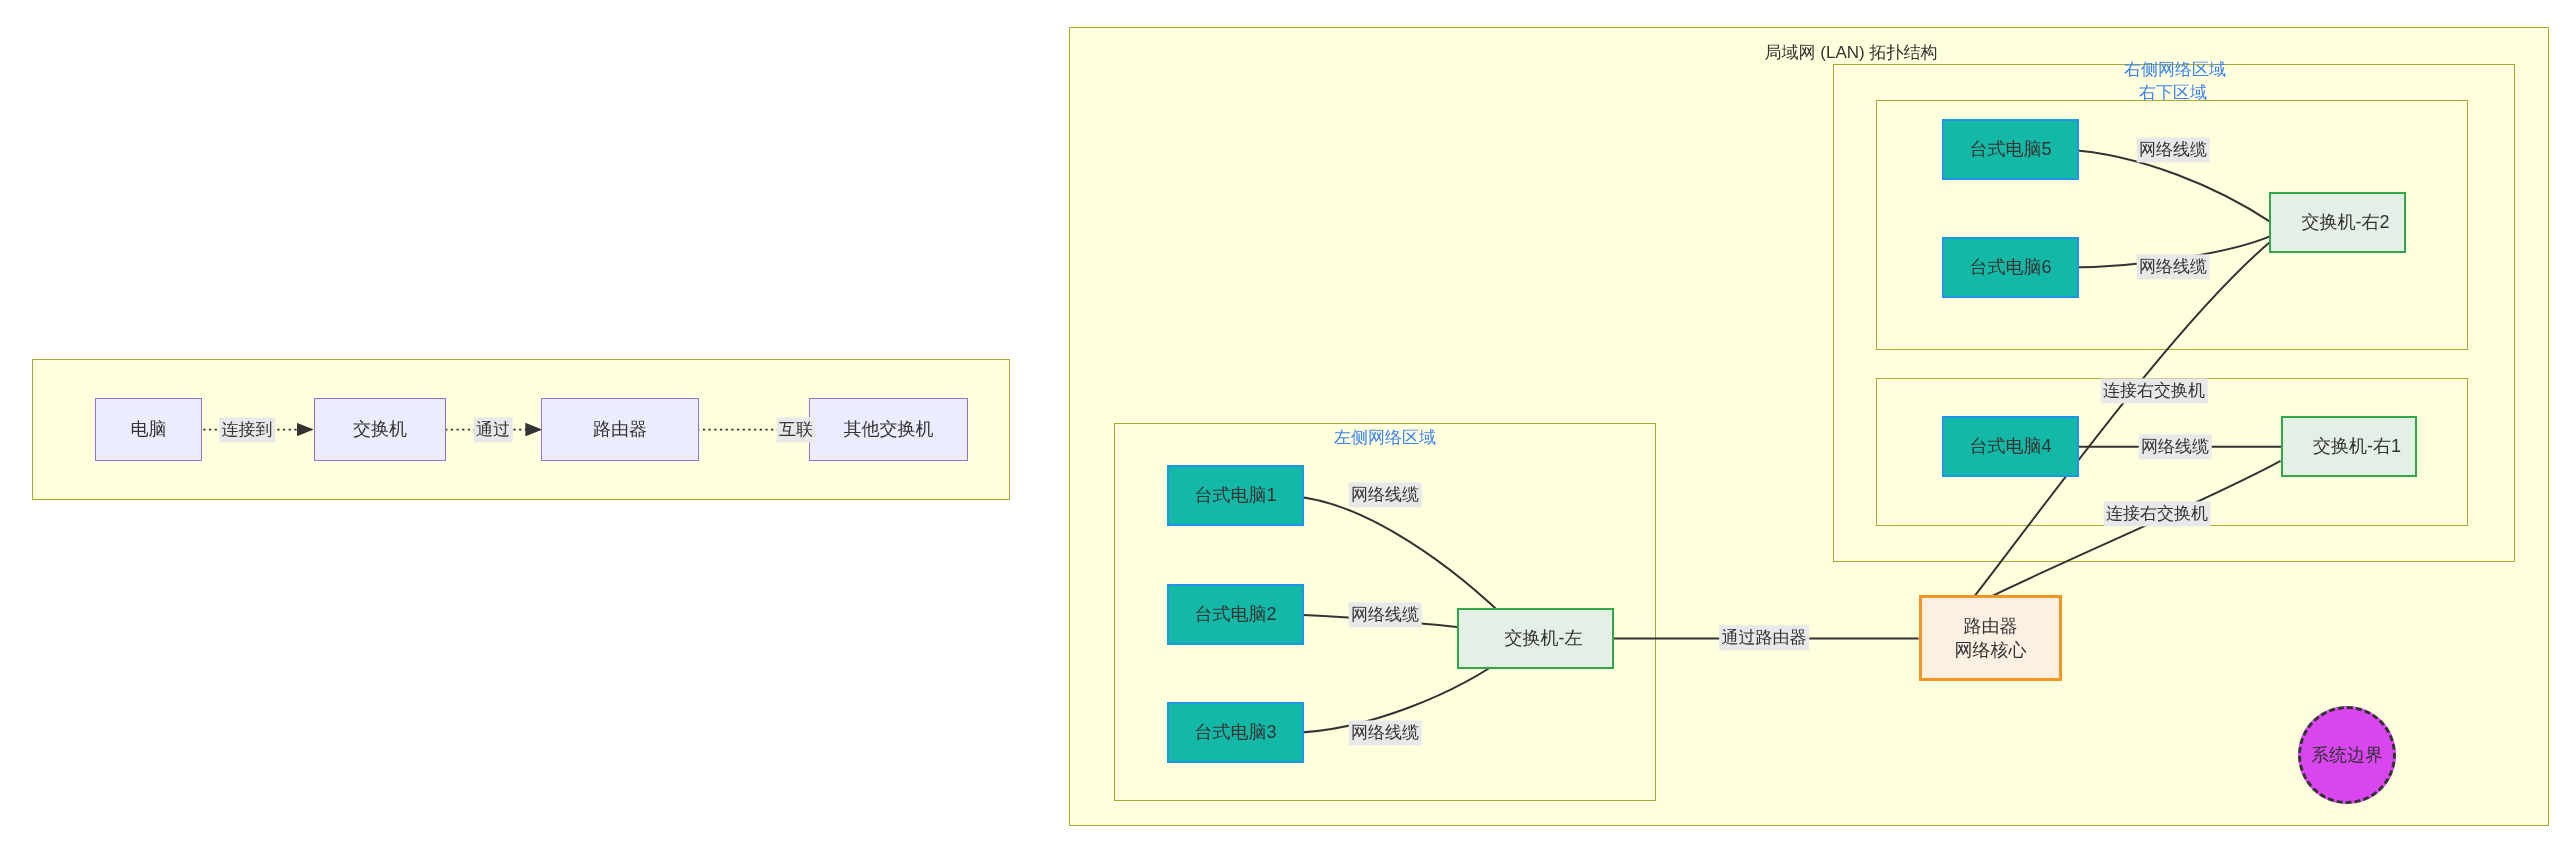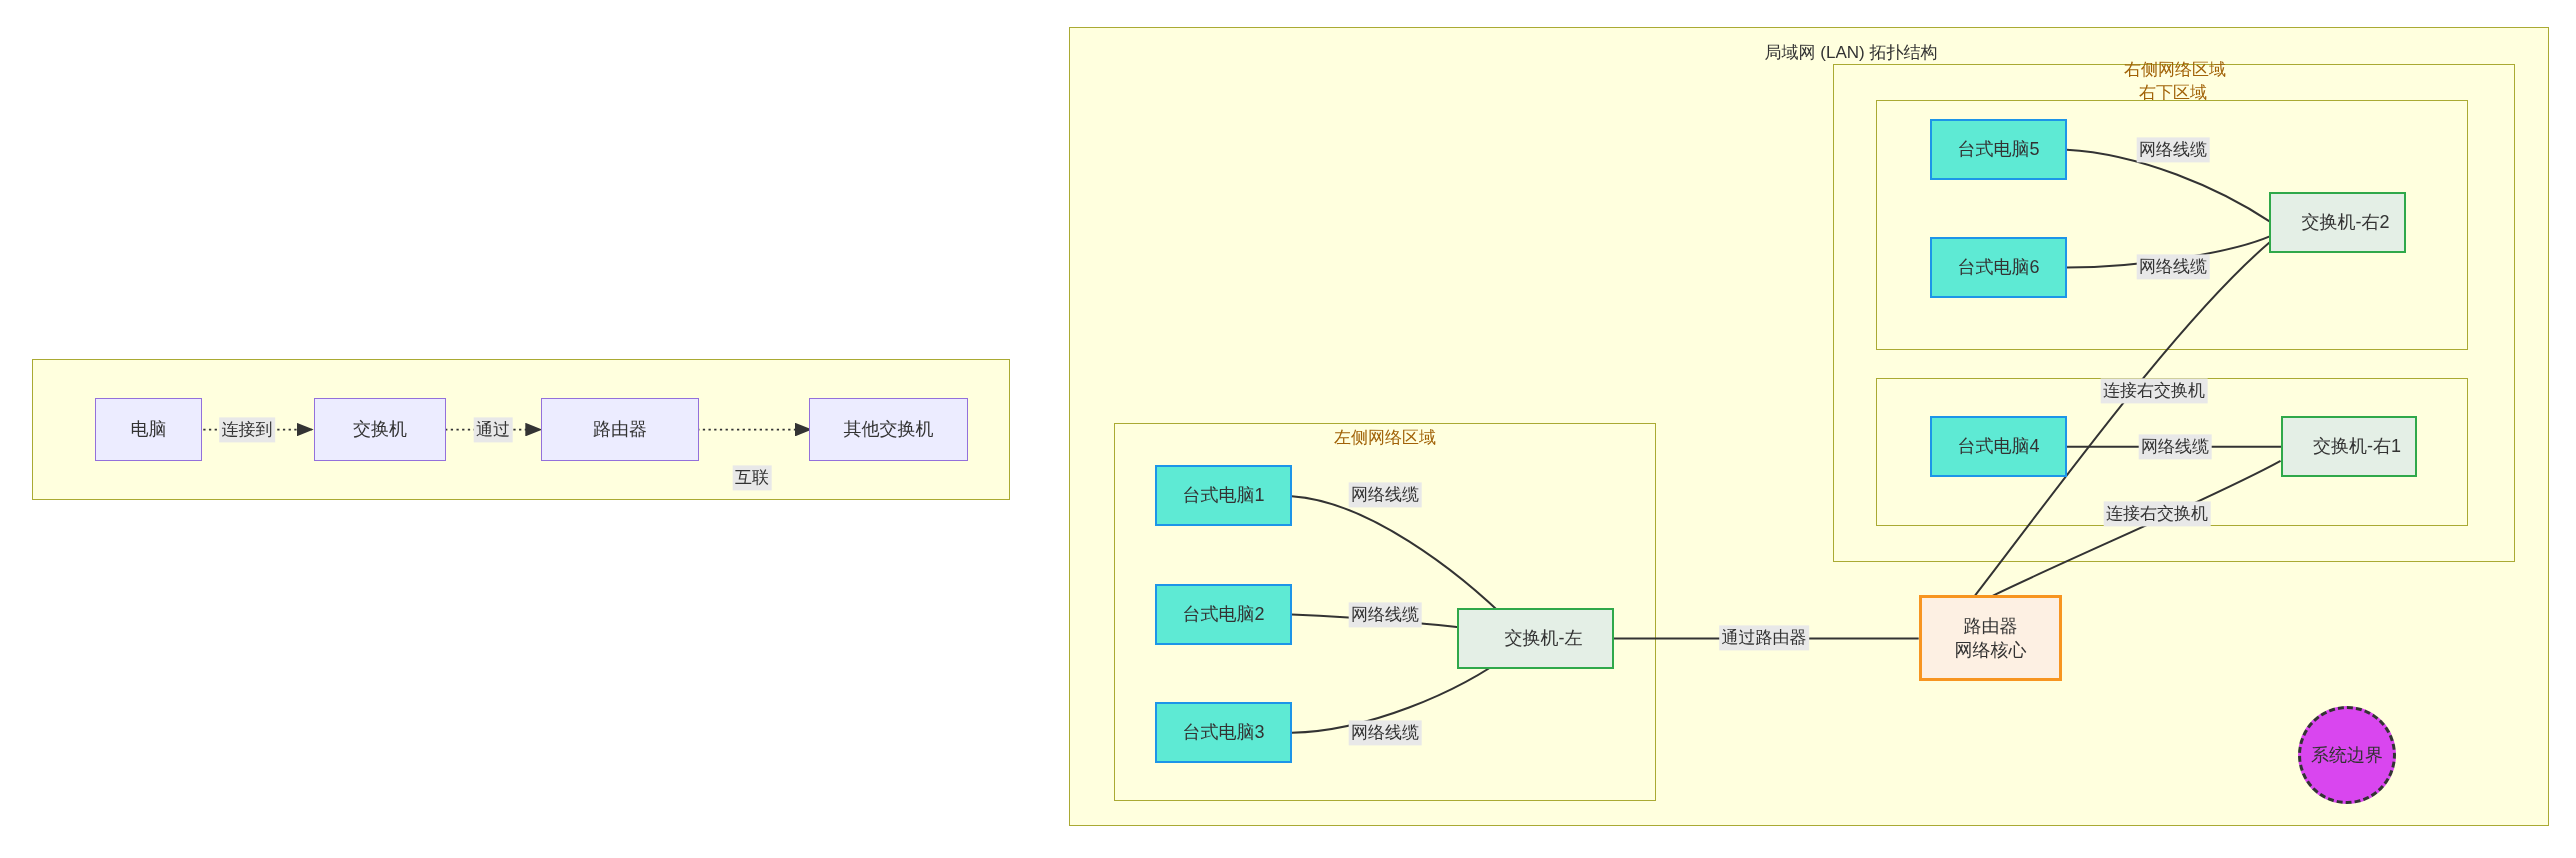--- a/index.html
+++ b/index.html
@@ -14,21 +14,21 @@
   
   .cluster{
     position:absolute;
     background:#ffffde;
     border:1.1px solid #aaaa33;
     box-sizing:border-box;
   }
   .cluster-label{
     position:absolute;
     font-size:17px;
-    color:#a16207;
+    color:#3b82f6;
     white-space:nowrap;
     transform:translateX(-50%);
     background:transparent;
   }
 
   
   .node{
     position:absolute;
     box-sizing:border-box;
     display:flex;align-items:center;justify-content:center;
@@ -36,22 +36,23 @@
     font-size:18px;
     color:#333333;
     line-height:1.35;
     white-space:pre-line;
   }
   .node.flow{
     background:#ececff;
     border:1.7px solid #9370db;
   }
   .node.pc{
-    background:#5eead4;
+    background:#14b8a6;
     border:2.3px solid #1d95e8;
+    margin-left:12px;
   }
   .node.switch{
     background:#e4efe6;
     border:2.8px solid #2fa84a;
     padding-left:16px;
   }
   .node.router{
     background:#fdf0e3;
     border:3.4px solid #f79520;
   }
@@ -98,21 +99,21 @@
     <line x1="1225" y1="755" x2="1424" y2="755" stroke="#333" stroke-width="3" stroke-dasharray="4 6" marker-end="url(#arrowL)"></line>
   </svg>
 
   <div class="node flow" style="left:75px;top:398px;width:107px;height:63px;margin-left:20px;">电脑</div>
   <div class="node flow" style="left:314px;top:398px;width:132px;height:63px;">交换机</div>
   <div class="node flow" style="left:541px;top:398px;width:158px;height:63px;">路由器</div>
   <div class="node flow" style="left:809px;top:398px;width:159px;height:63px;">其他交换机</div>
 
   <div class="edge-label" style="left:247px;top:430px;">连接到</div>
   <div class="edge-label" style="left:493px;top:430px;">通过</div>
-  <div class="edge-label" style="left:752px;top:430px;margin-top:48px;">互联</div>
+  <div class="edge-label" style="left:796px;top:430px;">互联</div>
 
   <div class="cluster" style="left:1069px;top:27px;width:1480px;height:799px;"></div>
   <div class="diagram-title" style="left:1851px;top:41px;">局域网 (LAN) 拓扑结构</div>
 
   <div class="cluster" style="left:1833px;top:64px;width:682px;height:498px;"></div>
   <div class="cluster-label" style="left:2175px;top:58px;">右侧网络区域</div>
 
   <div class="cluster" style="left:1876px;top:100px;width:592px;height:250px;"></div>
   <div class="cluster-label" style="left:2173px;top:81px;">右下区域</div>
 

